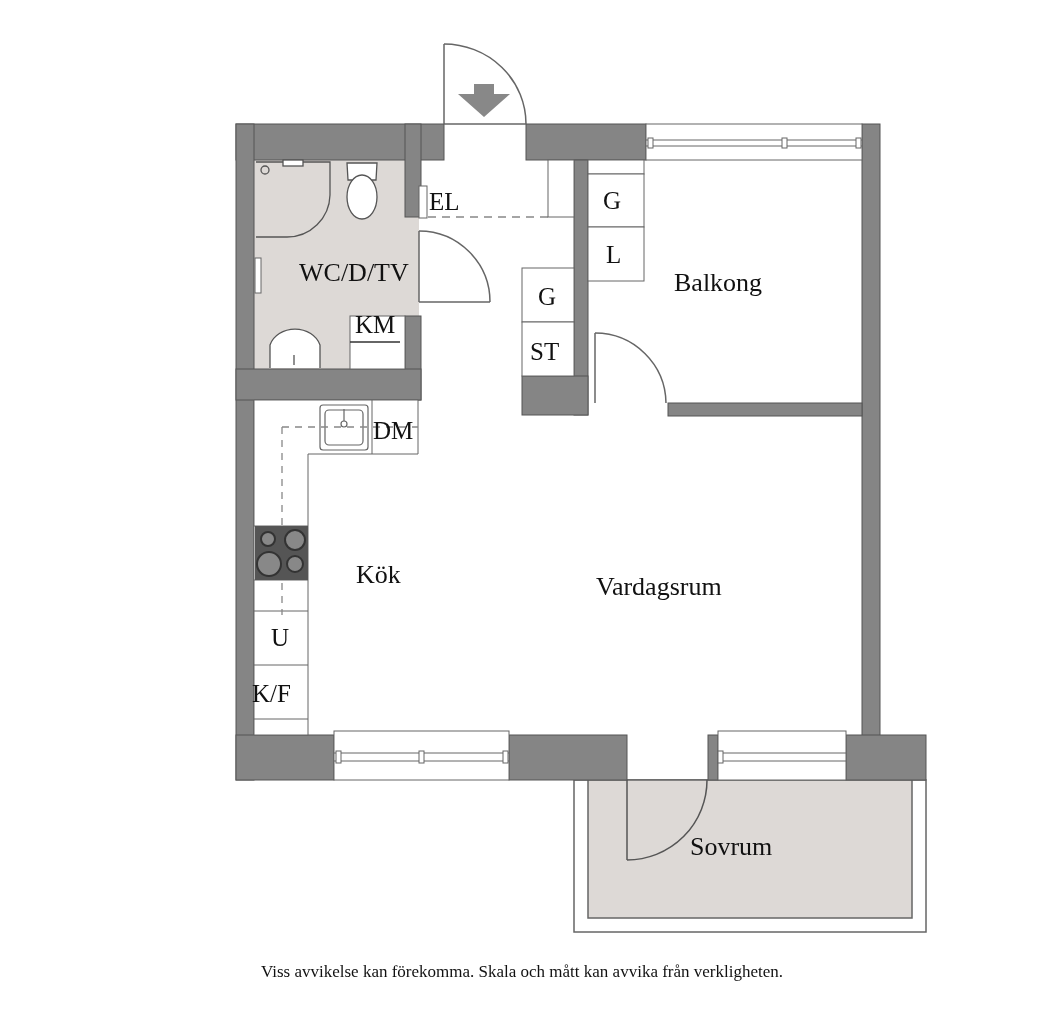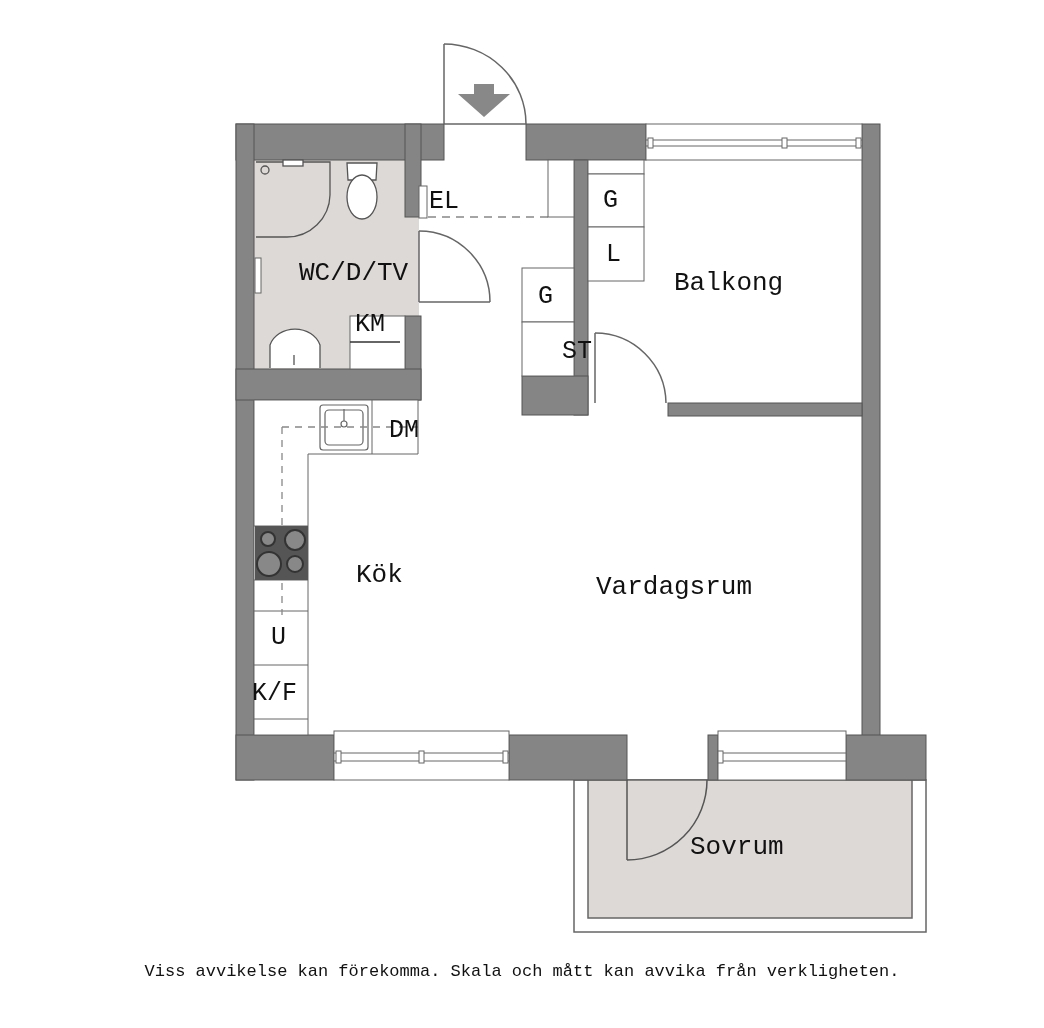--- a/index.html
+++ b/index.html
@@ -1,23 +1,23 @@
 <!DOCTYPE html>
 <html><head>
 <meta charset="utf-8">
 <style>
   html, body { margin: 0; padding: 0; background: #ffffff; }
   body { width: 1044px; height: 1028px; position: relative; overflow: hidden;
          font-family: "Liberation Sans", sans-serif; }
   #plan { position: absolute; left: 0; top: 0; width: 1044px; height: 1028px; }
-  .lbl { position: absolute; color: #111; font-family: Liberation Mono, monospace; white-space: nowrap; line-height: 1; }
+  .lbl { position: absolute; color: #111; font-family: Liberation Serif, serif; white-space: nowrap; line-height: 1; }
   .room { font-size: 26px; }
   .fix { font-size: 25px; }
   #disclaimer { position: absolute; left: 0; width: 1044px; top: 962px; text-align: center;
-                font-size: 17px; color: #111; font-family: Liberation Mono, monospace; }
+                font-size: 17px; color: #111; font-family: Liberation Serif, serif; }
 </style>
 </head>
 <body>
 
 <svg id="plan" viewBox="0 0 1044 1028" xmlns="http://www.w3.org/2000/svg">
 
   <g>
     <rect x="574" y="780" width="352" height="152" fill="#ffffff" stroke="#666" stroke-width="1.5"></rect>
     <rect x="588" y="780" width="324" height="138" fill="#ddd9d6" stroke="#666" stroke-width="1.5"></rect>
   </g>
@@ -156,21 +156,21 @@
 </svg>
 
 <div class="lbl room" style="left:263px; top:260px;margin-left:36px;">WC/D/TV</div>
 <div class="lbl room" style="left:674px; top:270px;">Balkong</div>
 <div class="lbl room" style="left:356px; top:562px;">Kök</div>
 <div class="lbl room" style="left:596px; top:574px;">Vardagsrum</div>
 <div class="lbl room" style="left:690px; top:834px;">Sovrum</div>
 
 <div class="lbl fix" style="left:429px; top:189px;">EL</div>
 <div class="lbl fix" style="left:355px; top:312px;">KM</div>
-<div class="lbl fix" style="left:373px; top:418px;padding-left:16px;">DM</div>
+<div class="lbl fix" style="left:373px; top:418px;">DM</div>
 <div class="lbl fix" style="left:538px; top:284px;">G</div>
-<div class="lbl fix" style="left:530px; top:339px;margin-left:32px;">ST</div>
+<div class="lbl fix" style="left:530px; top:339px;">ST</div>
 <div class="lbl fix" style="left:603px; top:188px;">G</div>
 <div class="lbl fix" style="left:606px; top:242px;">L</div>
 <div class="lbl fix" style="left:271px; top:625px;">U</div>
 <div class="lbl fix" style="left:252px; top:681px;">K/F</div>
 
 <div id="disclaimer">Viss avvikelse kan förekomma. Skala och mått kan avvika från verkligheten.</div>
 
 </body></html>

